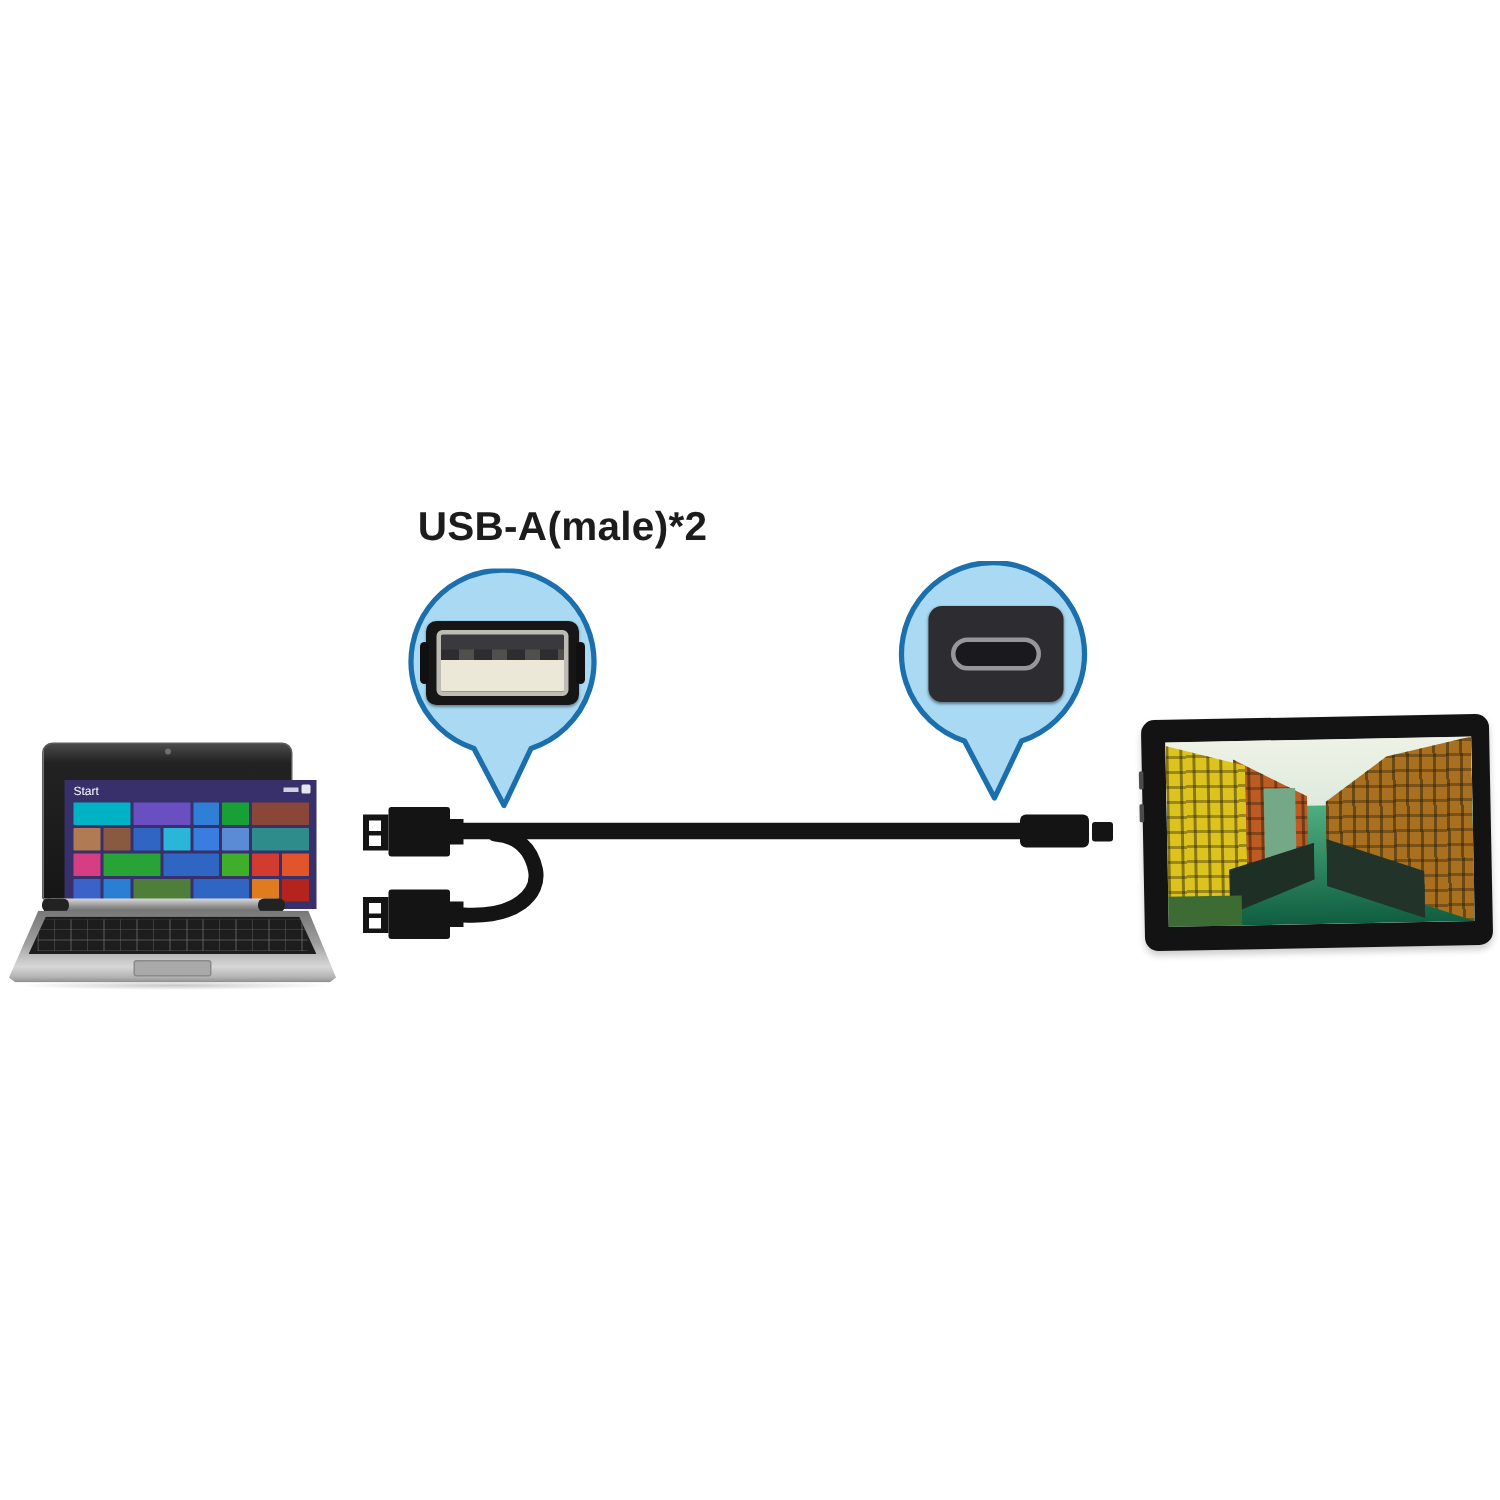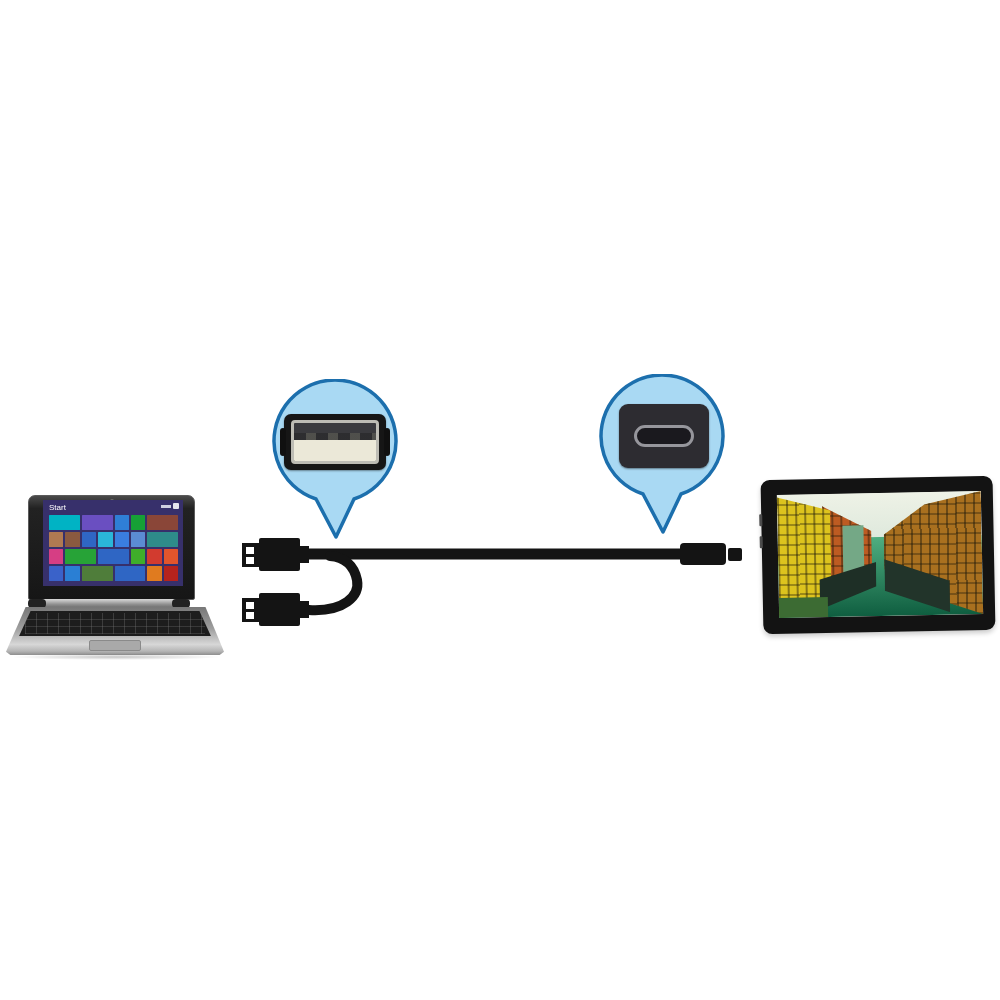--- a/index.html
+++ b/index.html
@@ -37,21 +37,21 @@
   
   .cable-svg { position:absolute; left:0; top:0; width:1000px; height:1000px; }
 
   
   .laptop { position:absolute; left:6px; top:478px; width:218px; height:186px; }
   .laptop-lid { position:absolute; left:22px; top:17px; width:167px; height:105px;
                 background:linear-gradient(#4a4a4a,#222 12%,#161616); border:1px solid #5b5b5b;
                 border-radius:7px 7px 2px 2px; }
   .webcam { position:absolute; top:3px; left:50%; transform:translateX(-50%);
             width:4px; height:4px; border-radius:50%; background:#6f6f6f; }
-  .laptop-screen { position:absolute; left:14px; top:4px; width:140px; height:86px;
+  .laptop-screen { position:absolute; left:14px; top:24px; width:168px; height:86px;
                    background:var(--screen-bg,#37306b); overflow:hidden;padding-left:16px; }
   .start-title { position:absolute; left:6px; top:3px; font-size:8px; color:#fff; }
   .user-account { position:absolute; right:4px; top:3px; display:flex; gap:2px; align-items:center; }
   .user-account .uname { width:10px; height:3px; background:#cfcfe0; }
   .user-account .uavatar { width:6px; height:6px; background:#e6e6ee; border-radius:1px; }
   .tiles { position:absolute; left:6px; top:15px; right:5px; bottom:5px;
            display:grid; grid-template-columns:repeat(8,1fr); grid-auto-rows:1fr; gap:2px; }
   .tile { border-radius:0.5px; }
   .laptop-hinge { position:absolute; left:24px; top:121px; width:158px; height:9px; border-radius:4px;
                   background:linear-gradient(#d9d9d9,#8f8f8f 60%,#6a6a6a); }
@@ -87,20 +87,21 @@
   .tex-windows::after { content:""; position:absolute; inset:0;
      background:
        repeating-linear-gradient(90deg, rgba(30,25,10,.45) 0 2px, transparent 2px 9px),
        repeating-linear-gradient(0deg, rgba(30,25,10,.35) 0 2px, transparent 2px 10px); }
 </style>
 </head>
 <body>
 
 <div class="stage">
 
+  <div class="conn-label label-a">USB-A(male)*2</div>
 
   <svg class="bubble bubble-a" viewBox="0 0 150 170">
     <path class="bubble-shape" d="M 56 120 A 61 61 0 1 1 94 120 L 76 158 Z" stroke-width="3.5" stroke-linejoin="round" fill="#a9d9f3" stroke="#1c6fad"></path>
   </svg>
   <svg class="bubble bubble-c" viewBox="0 0 150 170">
     <path class="bubble-shape" d="M 56 120 A 61 61 0 1 1 94 120 L 76 158 Z" stroke-width="3.5" stroke-linejoin="round" fill="#a9d9f3" stroke="#1c6fad"></path>
   </svg>
 
   <div class="usb-a-photo">
     <span class="tab-l"></span>

